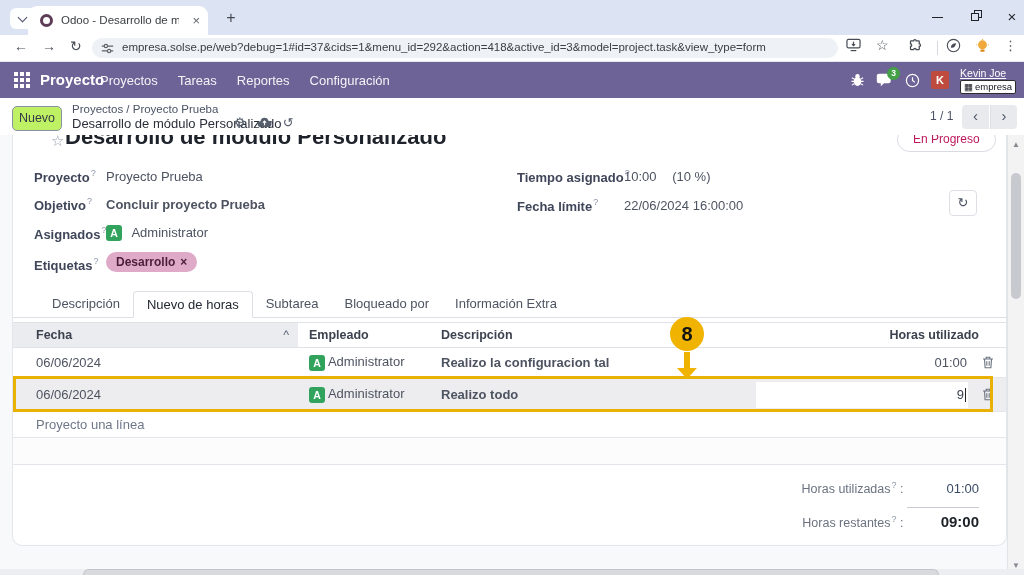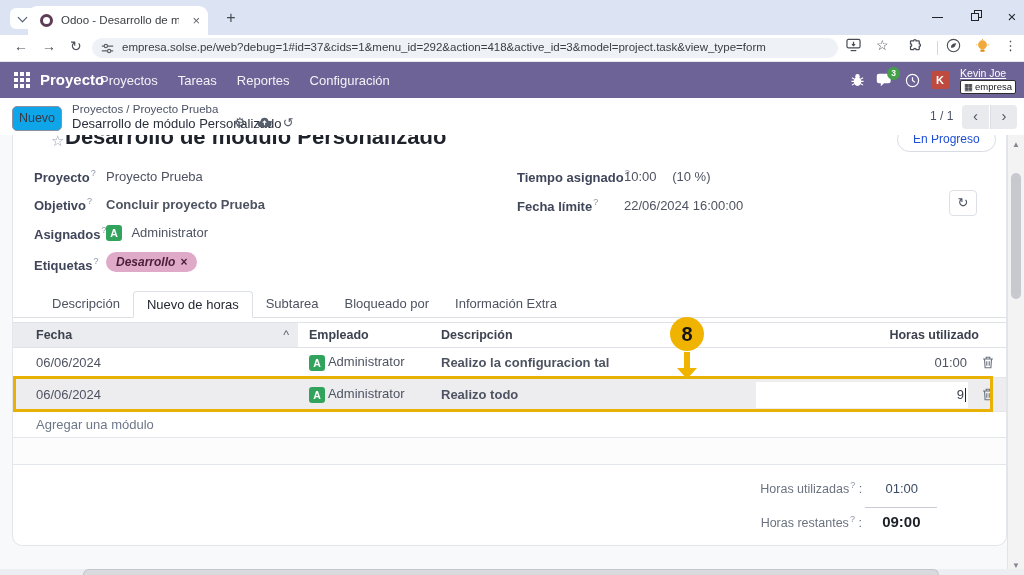--- a/index.html
+++ b/index.html
@@ -42,35 +42,35 @@
   .nav-right { position:absolute; right:8px; top:0; height:36px; display:flex; align-items:center; gap:11px; }
   .chat-wrap { position:relative; }
   .chat-badge { position:absolute; right:-6px; top:-6px; min-width:13px; height:13px; border-radius:7px; background:#43a047; color:#fff; font-size:8.5px; font-weight:700; text-align:center; line-height:13px; padding:0 2px; }
   .avatar-k { width:18px; height:18px; background:#bf4a3e; border-radius:2px; color:#fff; font-size:11px; font-weight:700; text-align:center; line-height:18px; }
   .user-block { display:flex; flex-direction:column; align-items:flex-start; gap:1px; }
   .user-name { font-size:10.5px; color:#fff; text-decoration:underline; }
   .company-badge { background:#fff; color:#16181d; font-size:9.5px; padding:0 3px; border-radius:2px; display:flex; align-items:center; gap:2px; line-height:12px; border:1px solid #2b2b2b; }
 
   
   .controlrow { position:absolute; left:0; top:98px; width:1024px; height:37px; background:#fff; }
-  .btn-new { position:absolute; left:12px; top:8px; width:50px; height:25px; background:#0ea5e9; border:1px solid #8b90a1; border-radius:5px; font-size:12.5px; color:#353a46; text-align:center; line-height:23px; }
+  .btn-new { position:absolute; left:12px; top:8px; width:50px; height:25px; background:#bef264; border:1px solid #8b90a1; border-radius:5px; font-size:12.5px; color:#353a46; text-align:center; line-height:23px; }
   .bc-parents { position:absolute; left:72px; top:5px; font-size:11.5px; color:#4a5264; }
   .bc-current { position:absolute; left:72px; top:18px; font-size:13px; color:#2a2f3a; }
   .bc-icons { position:absolute; left:234px; top:17px; display:flex; align-items:center; gap:11px; color:#565e6c; font-size:13px; }
   .pager-count { position:absolute; left:930px; top:11px; font-size:12px; color:#4a5264; }
   .pager-btn { position:absolute; top:7px; width:27px; height:24px; background:#e8eaee; color:#4a5264; font-size:15px; text-align:center; line-height:22px; }
   .pg-prev { left:962px; border-radius:4px 0 0 4px; }
   .pg-next { left:990px; border-radius:0 4px 4px 0; border-left:1px solid #dcdfe4; }
 
   
   .pagebg { position:absolute; left:0; top:135px; width:1024px; height:440px; background:#f8f9fb; }
   .sheet { position:absolute; left:12px; top:135px; width:995px; height:411px; background:#fff; border-left:1px solid #e3e6eb; border-right:1px solid #e3e6eb; border-bottom:1px solid #e3e6eb; border-radius:0 0 10px 10px; overflow:hidden; }
   .sheet-star { position:absolute; left:38px; top:-3px; font-size:15px; color:#99a0b1; }
   .sheet-title { position:absolute; left:52px; top:-12px; font-size:22px; font-weight:700; color:#1e222b; line-height:28px; }
-  .stage-badge { position:absolute; left:884px; top:-8px; height:25px; padding:0 15px; border:1px solid #d8dbe1; border-radius:13px; background:#fff; font-size:12px; color:#1d4ed8; line-height:22px; }
+  .stage-badge { position:absolute; left:884px; top:-8px; height:25px; padding:0 15px; border:1px solid #d8dbe1; border-radius:13px; background:#fff; font-size:12px; color:#be185d; line-height:22px; }
 
   .fld { position:absolute; height:20px; }
   .fld-label { font-size:13px; font-weight:700; color:#40465a; }
   .hint { font-size:9px; color:#8b94a8; vertical-align:super; margin-left:1px; }
   .fld-val { font-size:13px; color:#4d5361; }
   .abs { position:absolute; }
   .avatar-a { display:inline-block; width:16px; height:16px; background:#31a35c; border-radius:3px; color:#fff; font-size:10.5px; font-weight:700; text-align:center; line-height:16px; vertical-align:middle; }
   .tag-pill { display:inline-block; background:#dfaac8; color:#4a1d39; font-size:12px; font-weight:700; padding:3px 10px; border-radius:11px; }
   .tag-x { margin-left:5px; font-weight:700; }
   .refresh-btn { position:absolute; left:936px; top:55px; width:28px; height:26px; border:1px solid #dcdfe4; border-radius:4px; background:#fff; color:#4a5264; font-size:13px; text-align:center; line-height:24px; }
@@ -98,21 +98,21 @@
   .row2 .c-date,.row2 .c-desc { top:9px; } .row2 .c-emp { top:8px; }
   .trash { position:absolute; right:12px; }
   .row1 .trash { top:8px; } .row2 .trash { top:10px; }
   .hours-input { position:absolute; left:743px; top:4px; width:212px; height:26px; background:#fff; text-align:right; font-size:13px; color:#3c424f; line-height:26px; padding-right:4px; }
   .caret-cursor { position:absolute; right:2px; top:6px; width:1px; height:14px; background:#222; }
   .addline { position:absolute; left:0; top:277px; width:100%; height:26px; border-bottom:1px solid #e3e6ea; font-size:13px; color:#6e7789; line-height:26px; padding-left:23px; }
   .emptyrow { position:absolute; left:0; top:303px; width:100%; height:27px; border-bottom:1px solid #e3e6ea; background:#fcfcfd; }
 
   
   .totals { position:absolute; right:27px; top:345px; width:260px; text-align:right; }
-  .tot-row { margin-bottom:9px; font-size:12.5px; color:#6b7380;text-align:center; }
+  .tot-row { margin-bottom:9px; font-size:12.5px; color:#6b7380; }
   .tot-val-used { display:inline-block; width:72px; font-size:13px; color:#3a4a66; }
   .tot-val-rem { display:inline-block; width:72px; font-size:15px; font-weight:700; color:#1c2128; border-top:1px solid #c9ccd3; padding-top:5px; margin-top:2px; }
 
   
   .ann-circle { position:absolute; left:670px; top:317px; width:34px; height:34px; border-radius:50%; background:#f0b400; color:#151515; font-size:20px; font-weight:700; text-align:center; line-height:34px; z-index:60; }
   .ann-stem { position:absolute; left:684px; top:352px; width:6px; height:17px; background:#f0b400; z-index:60; }
   .ann-head { position:absolute; left:677px; top:368px; width:0; height:0; border-left:10px solid transparent; border-right:10px solid transparent; border-top:11px solid #f0b400; z-index:60; }
   .ann-rowbox { position:absolute; left:13px; top:376px; width:980px; height:36px; border:3px solid #e9b104; z-index:55; pointer-events:none; }
 
   
@@ -286,21 +286,21 @@
       <span class="fld-label">Asignados</span><sup class="hint">?</sup>
     </div>
     <div class="abs" style="left:93px; top:88px;">
       <span class="avatar-a">A</span>
       <span class="fld-val" style="margin-left:5px;">Administrator</span>
     </div>
 
     <div class="fld" style="left:21px; top:121px;">
       <span class="fld-label">Etiquetas</span><sup class="hint">?</sup>
     </div>
-    <div class="abs" style="left:93px; top:117px;font-style:italic;">
+    <div class="abs" style="left:93px; top:117px;">
       <span class="tag-pill"><span>Desarrollo</span><span class="tag-x">×</span></span>
     </div>
 
     <div class="fld" style="left:504px; top:33px;">
       <span class="fld-label">Tiempo asignado</span><sup class="hint">?</sup>
     </div>
     <div class="fld fld-val" style="left:611px; top:34px;">
       <span>10:00</span>
       <span style="margin-left:12px;">(10 %)</span>
     </div>
@@ -346,21 +346,21 @@
       <span class="c-emp"><span class="avatar-a">A</span> <span>Administrator</span></span>
       <span class="c-desc">Realizo todo</span>
       <span class="hours-input"><span>9</span><span class="caret-cursor"></span></span>
       <span class="trash">
         <svg width="12" height="13" viewBox="0 0 12 13" fill="none" stroke="#6b7280" stroke-width="1.1">
             <path d="M1 3h10M4.2 3V1.3h3.6V3M2.5 3l.6 8.7h5.8l.6-8.7M4.8 5.2v4.6M7.2 5.2v4.6"></path>
           </svg>
       </span>
     </div>
 
-    <div class="addline">Agregar una módulo</div>
+    <div class="addline">Proyecto una línea</div>
     <div class="emptyrow"></div>
 
     <div class="totals">
       <div class="tot-row">
         <span>Horas utilizadas</span><sup class="hint">?</sup>
         <span>:</span>
         <span class="tot-val-used">01:00</span>
       </div>
       <div class="tot-row">
         <span>Horas restantes</span><sup class="hint">?</sup>

